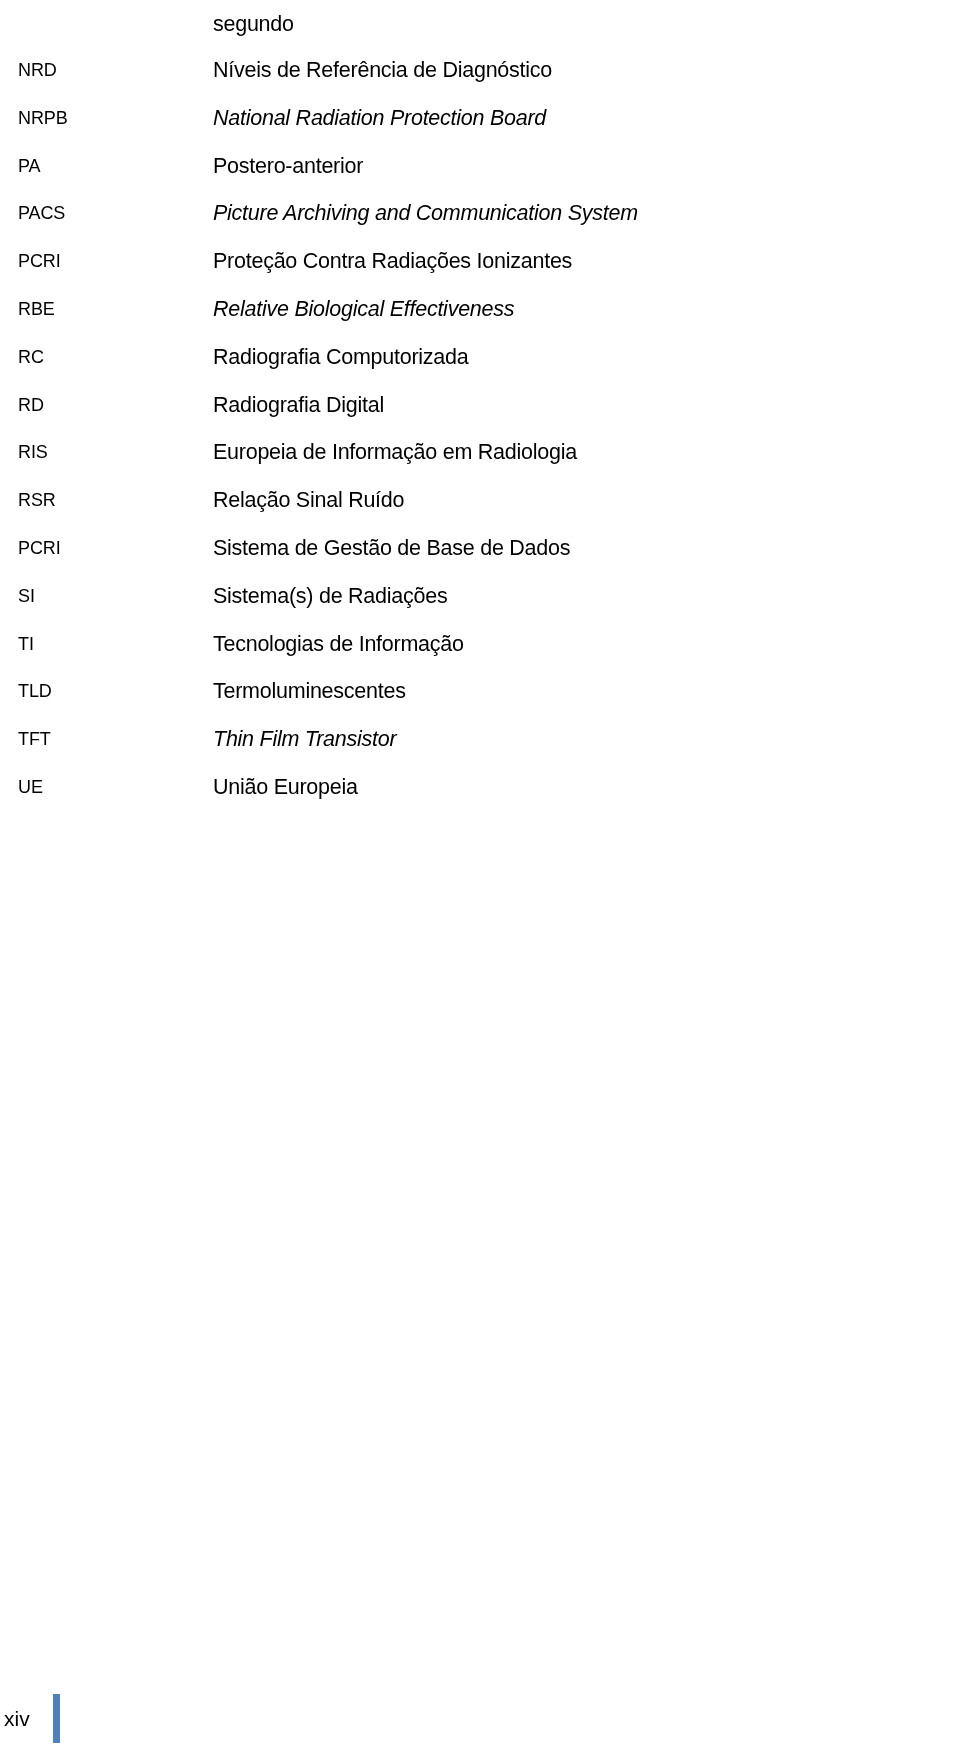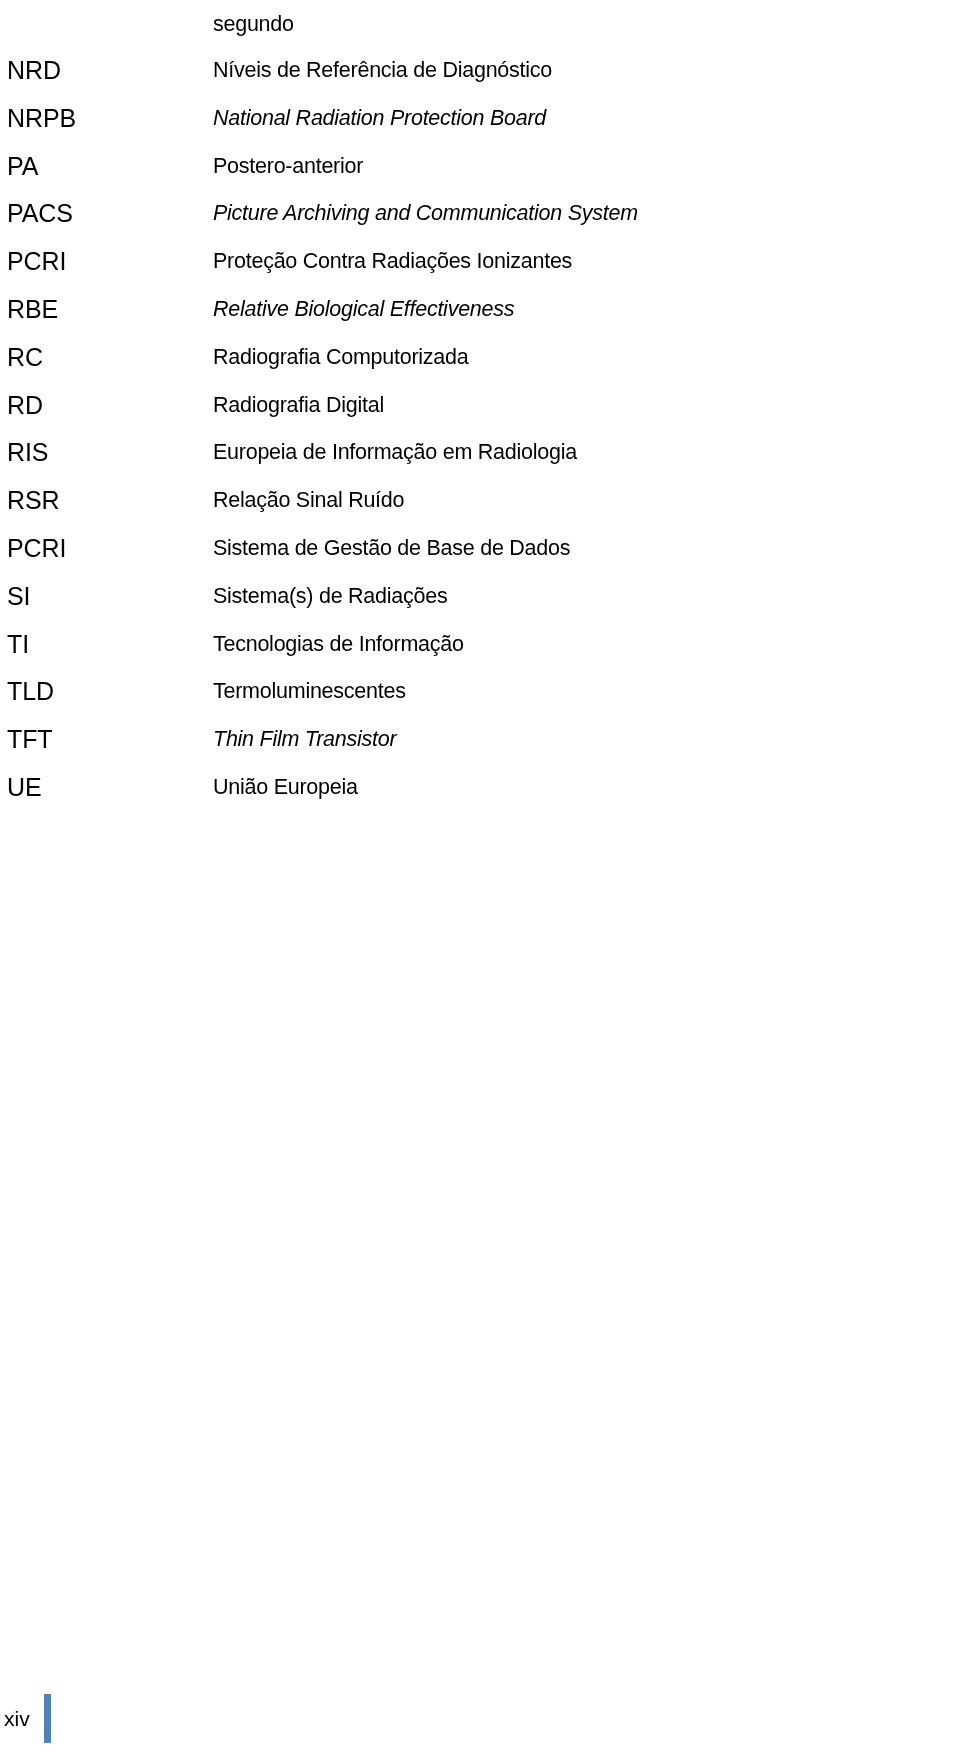--- a/index.html
+++ b/index.html
@@ -29,23 +29,23 @@
     display: flex;
     align-items: center;
     height: 47.8px;
     line-height: 47.8px;
     white-space: nowrap;
   }
 
   .abbr-cell {
     width: 213px;
     flex: 0 0 213px;
-    padding-left: 7px;
+    padding-left: 18px;
     box-sizing: border-box;
-    font-size: 25px;
+    font-size: 18px;
     letter-spacing: -0.1px;
     color: #000000;
   }
 
   .def-cell {
     flex: 1 1 auto;
     font-size: 21.5px;
     letter-spacing: -0.25px;
     color: #000000;
   }
@@ -72,21 +72,21 @@
     position: absolute;
     left: 4px;
     bottom: 18px;
     display: flex;
     align-items: center;
   }
   .folio {
     font-size: 21px;
     color: #000000;
     line-height: 1;
-    padding-right: 14px;
+    padding-right: 23px;
     letter-spacing: 0px;
   }
   .footer-rule {
     width: 7px;
     height: 49px;
     background: #4F81BD;
     display: block;
   }
 </style>
 </head>

